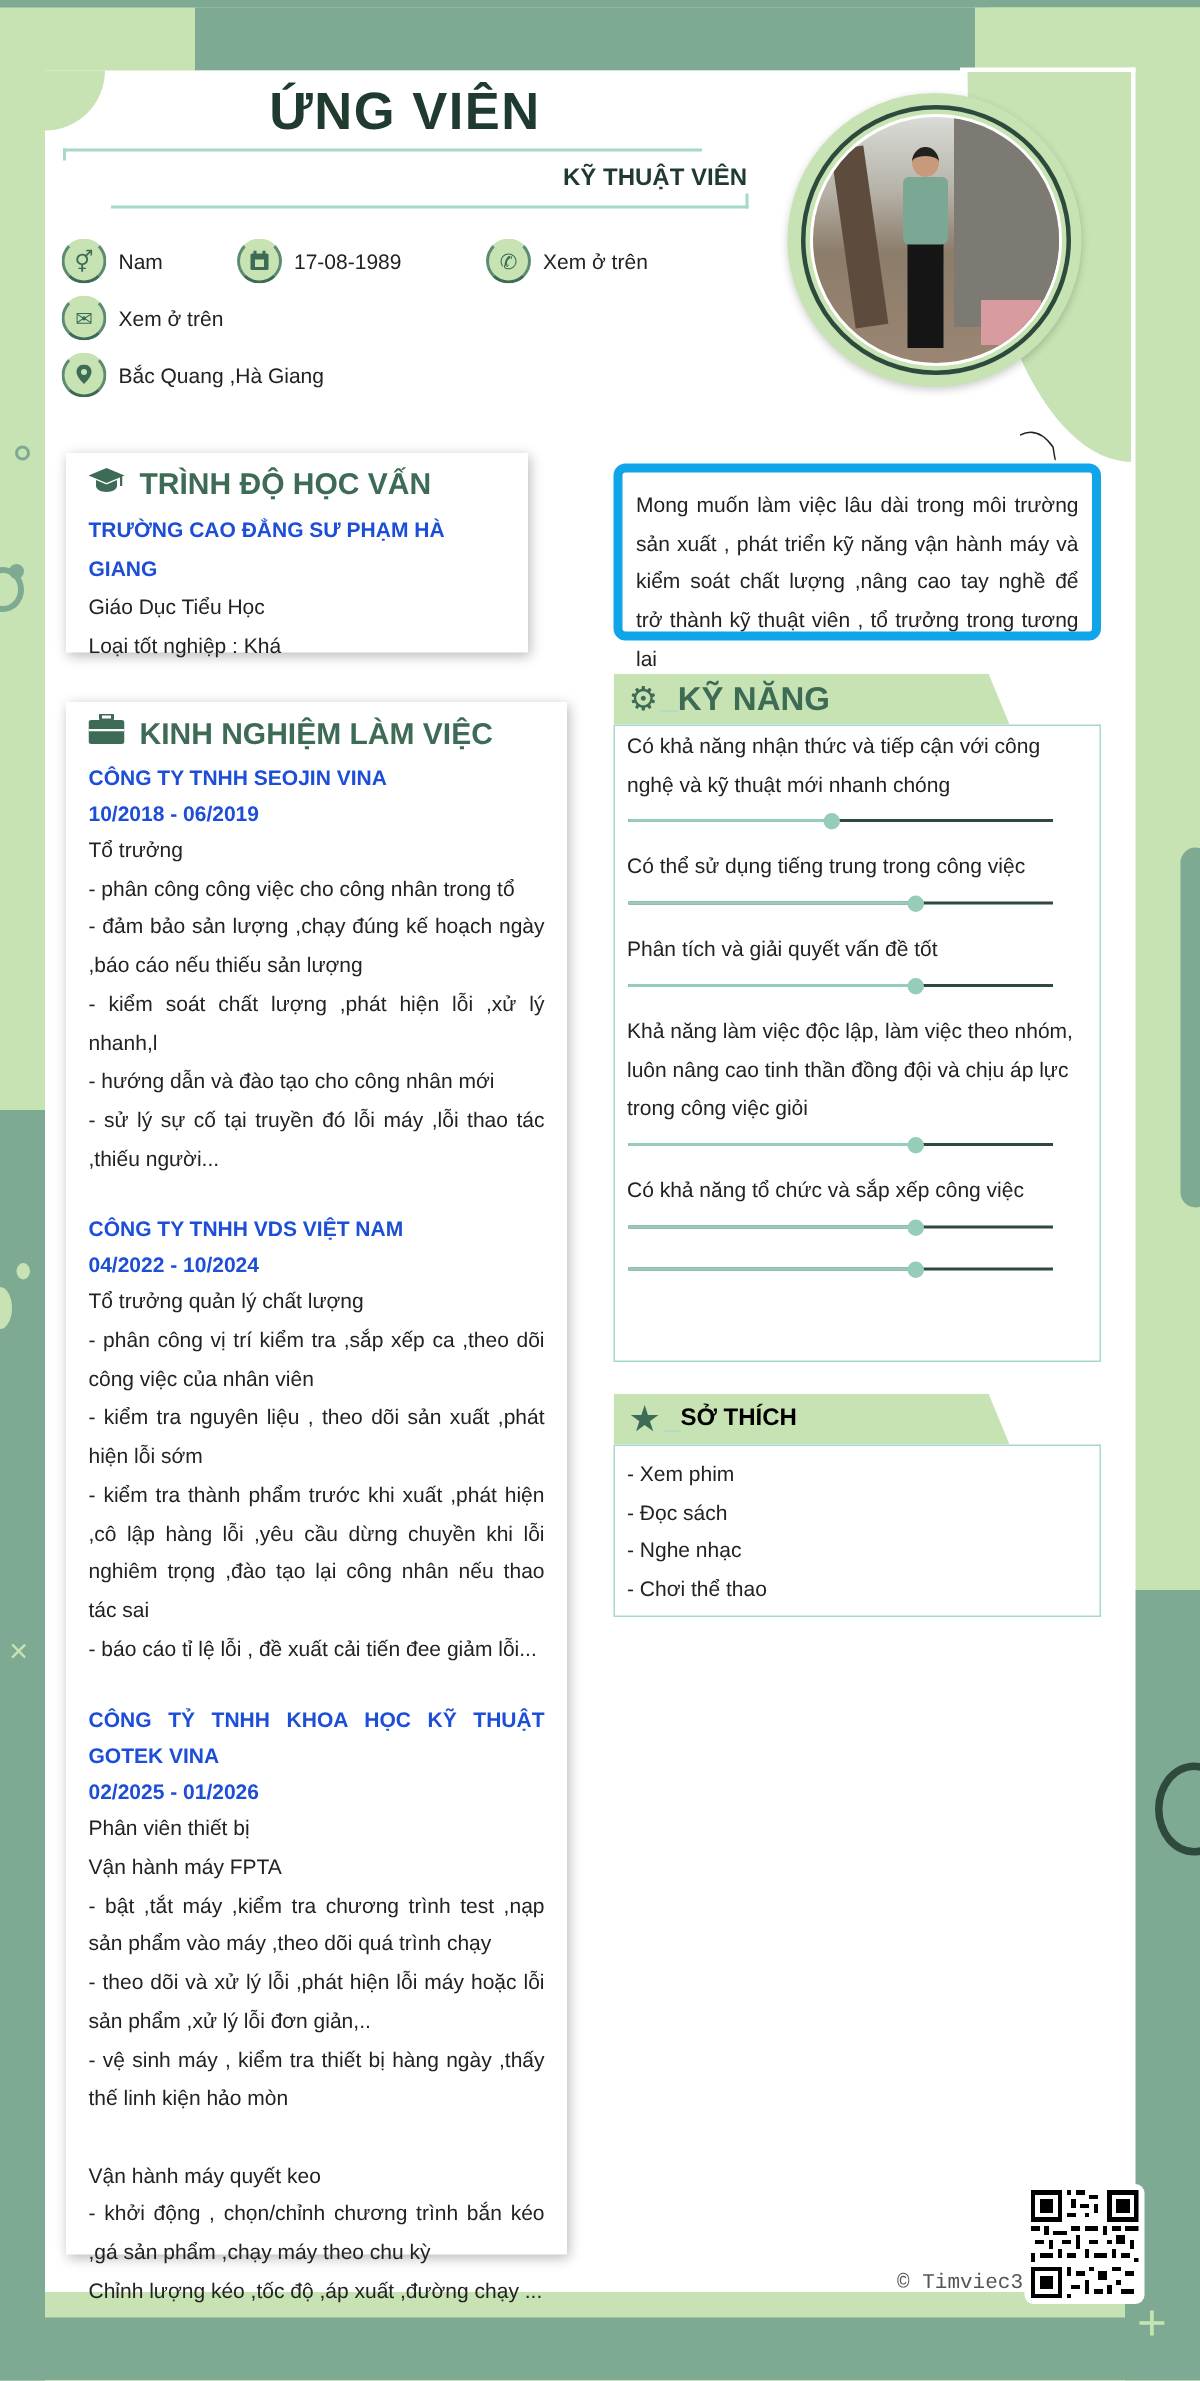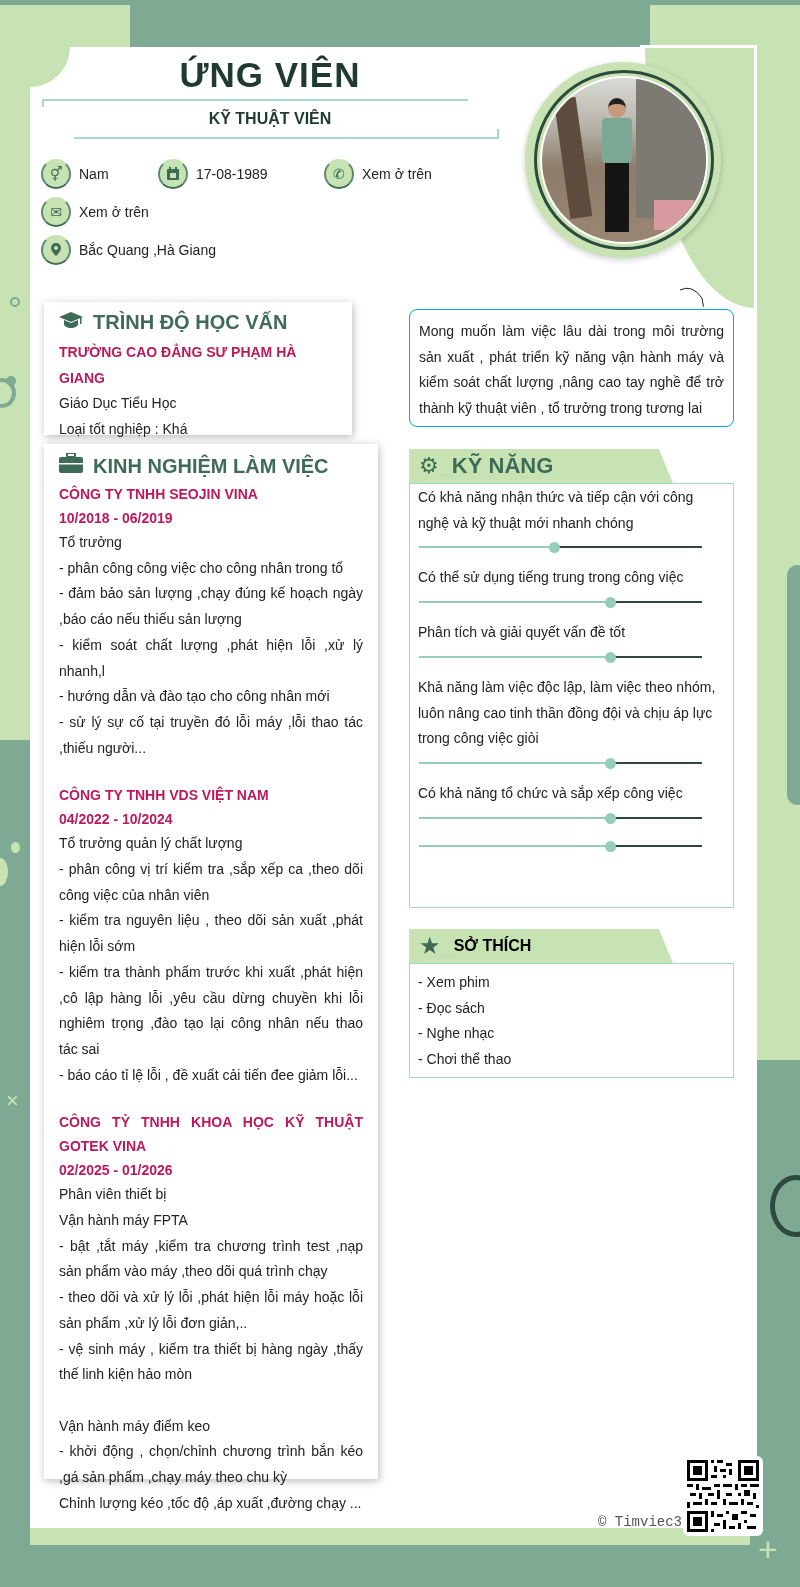--- a/index.html
+++ b/index.html
@@ -25,54 +25,54 @@
   .bg .plus { position:absolute; left:758px; top:1530px; color:#c7e3b3; font-size:34px; font-weight:300; }
 
   
   .paper { position:absolute; left:30px; top:47px; width:725px; height:1481px; background:#fff; }
   .paper-corner { position:absolute; left:30px; top:47px; width:40px; height:40px; background:#c7e3b3; border-bottom-right-radius:40px; }
   .paper-frame { position:absolute; left:640px; top:45px; width:117px; height:1485px; border-top:3px solid #fff; border-right:3px solid #fff; }
   .green-curve { position:absolute; left:645px; top:48px; width:110px; height:260px; background:#c7e3b3; border-bottom-left-radius:110px 260px; }
 
   .name { position:absolute; left:60px; top:55px; width:420px; text-align:center; font-size:35px; font-weight:700; color:#1f3a2e; letter-spacing:1px; }
   .title-line1 { position:absolute; left:42px; top:99px; width:426px; height:8px; border-top:2px solid #a6d8cc; border-left:2px solid #a6d8cc; }
-  .job-title { position:absolute; left:42px; top:110px; width:456px; text-align:center; font-size:16px; font-weight:700; color:#1f3a2e; }
+  .job-title { position:absolute; left:42px; top:110px; width:456px; text-align:right; font-size:16px; font-weight:700; color:#1f3a2e; }
   .title-line2 { position:absolute; left:74px; top:129px; width:425px; height:10px; border-bottom:2px solid #a6d8cc; border-right:2px solid #a6d8cc; }
 
   .info { position:absolute; display:flex; align-items:center; font-size:14px; color:#222; }
   .info .ic { width:30px; height:30px; border-radius:50%; background:#c7e3b3; border:2px solid #5e8a72; border-top-color:#c7e3b3; border-bottom-color:#3e6b55; display:flex; align-items:center; justify-content:center; margin-right:8px; color:#3e6b55; font-size:14px; }
 
   .avatar-outer { position:absolute; left:525px; top:62px; width:196px; height:196px; border-radius:50%; background:#c7e3b3; box-shadow:0 2px 6px rgba(0,0,0,0.2); }
   .avatar-ring { position:absolute; left:534px; top:70px; width:180px; height:180px; border-radius:50%; border:3px solid #2e4a3d; }
   .avatar { position:absolute; left:540px; top:76px; width:168px; height:168px; border-radius:50%; overflow:hidden; background: linear-gradient(180deg,#d9dbd6 0%,#b6b2a8 30%,#8c7c6a 55%,#9a8672 100%); border:2px solid #fff; }
   .avatar .wall { position:absolute; right:0; top:0; width:70px; height:140px; background:#7c7a72; }
   .avatar .tree { position:absolute; left:20px; top:20px; width:22px; height:120px; background:#5d4c3d; transform:rotate(-8deg); }
   .avatar .person-head { position:absolute; left:66px; top:20px; width:18px; height:20px; background:#c69a7a; border-radius:50%; border-top:6px solid #222; }
   .avatar .person-body { position:absolute; left:60px; top:40px; width:30px; height:45px; background:#7ba795; border-radius:4px; }
   .avatar .person-legs { position:absolute; left:63px; top:84px; width:24px; height:70px; background:#151515; }
   .avatar .mat { position:absolute; right:12px; bottom:12px; width:40px; height:30px; background:#d79ba0; }
 
   
   .card { position:absolute; background:#fff; box-shadow: 1px 2px 8px rgba(0,0,0,0.28); }
   .sec-title { display:flex; align-items:center; color:#3e6b55; font-size:20px; font-weight:700; }
   .sec-title .ic { width:26px; margin-right:8px; font-size:20px; color:#3e6b55; }
-  .bold { font-weight:700; font-size:14px; color:#be185d; }
+  .bold { font-weight:700; font-size:14px; color:#1d4ed8; }
   .txt { font-size:14px; color:#222; line-height:25.7px; }
   .just { text-align:justify; }
 
   .edu { left:44px; top:302px; width:308px; height:133px; padding:9px 15px; }
   .edu .sec-title { margin-bottom:6px; }
   .edu .txt, .edu .bold { line-height:25.5px; }
 
-  .exp { left:44px; top:444px; width:334px; height:1035px; padding:8px 15px; }
+  .exp { left:44px; top:468px; width:334px; height:1035px; padding:8px 15px; }
   .exp .sec-title { margin-bottom:2px; line-height:28px; }
   .exp .bold { line-height:24px; }
   .exp .job { margin-bottom:22px; }
 
-  .objective { position:absolute; left:409px; top:309px; width:325px; height:118px; border:1px solid #0ea5e9; border-radius:8px; background:#fff; padding:9px 9px; }
+  .objective { position:absolute; left:409px; top:309px; width:325px; height:118px; border:6px solid #0ea5e9; border-radius:8px; background:#fff; padding:9px 9px; }
   .objective .txt { text-align:justify; }
   .bubble-tail { position:absolute; left:680px; top:286px; width:30px; height:26px; }
 
   .skill-head { position:absolute; left:409px; top:449px; width:264px; height:34px; background:#c7e3b3; clip-path: polygon(0 0, 250px 0, 100% 100%, 0 100%); display:flex; align-items:center; padding-left:10px; }
   .skill-head .t { color:#3e6b55; font-size:22px; font-weight:700; }
   .skill-head .ic { color:#3e6b55; font-size:22px; margin-right:2px; }
   .skill-head .us { color:#a6d8cc; font-size:20px; font-weight:700; }
   .skills { position:absolute; left:409px; top:483px; width:325px; height:425px; border:1px solid #a6d8cc; padding:0 8px; }
   .skill { position:relative; }
   .skill .txt { padding-top:1px; }
@@ -219,21 +219,21 @@
 
   <div class="job">
     <div class="bold just">CÔNG TỶ TNHH KHOA HỌC KỸ THUẬT GOTEK VINA</div>
     <div class="bold">02/2025 - 01/2026</div>
     <div class="txt">Phân viên thiết bị</div>
     <div class="txt">Vận hành máy FPTA</div>
     <div class="txt just">- bật ,tắt máy ,kiểm tra chương trình test ,nạp sản phẩm vào máy ,theo dõi quá trình chạy</div>
     <div class="txt just">- theo dõi và xử lý lỗi ,phát hiện lỗi máy hoặc lỗi sản phẩm ,xử lý lỗi đơn giản,..</div>
     <div class="txt just">- vệ sinh máy , kiểm tra thiết bị hàng ngày ,thấy thế linh kiện hảo mòn</div>
     <div class="txt" style="height:25.7px;"></div>
-    <div class="txt">Vận hành máy điểm keo</div>
+    <div class="txt">Vận hành máy quyết keo</div>
     <div class="txt just">- khởi động , chọn/chỉnh chương trình bắn kéo ,gá sản phẩm ,chạy máy theo chu kỳ</div>
     <div class="txt">Chỉnh lượng kéo ,tốc độ ,áp xuất ,đường chạy ...</div>
   </div>
 </div>
 
 <svg class="bubble-tail" viewBox="0 0 30 26">
   <path d="M0 4 Q12 -2 22 12 L24 24 L30 24" fill="#fff" stroke="#222" stroke-width="1"></path>
   <path d="M2 5 Q10 2 16 10 L18 26 L28 26 L28 24" fill="#fff" stroke="none"></path>
 </svg>
 <div class="objective">

